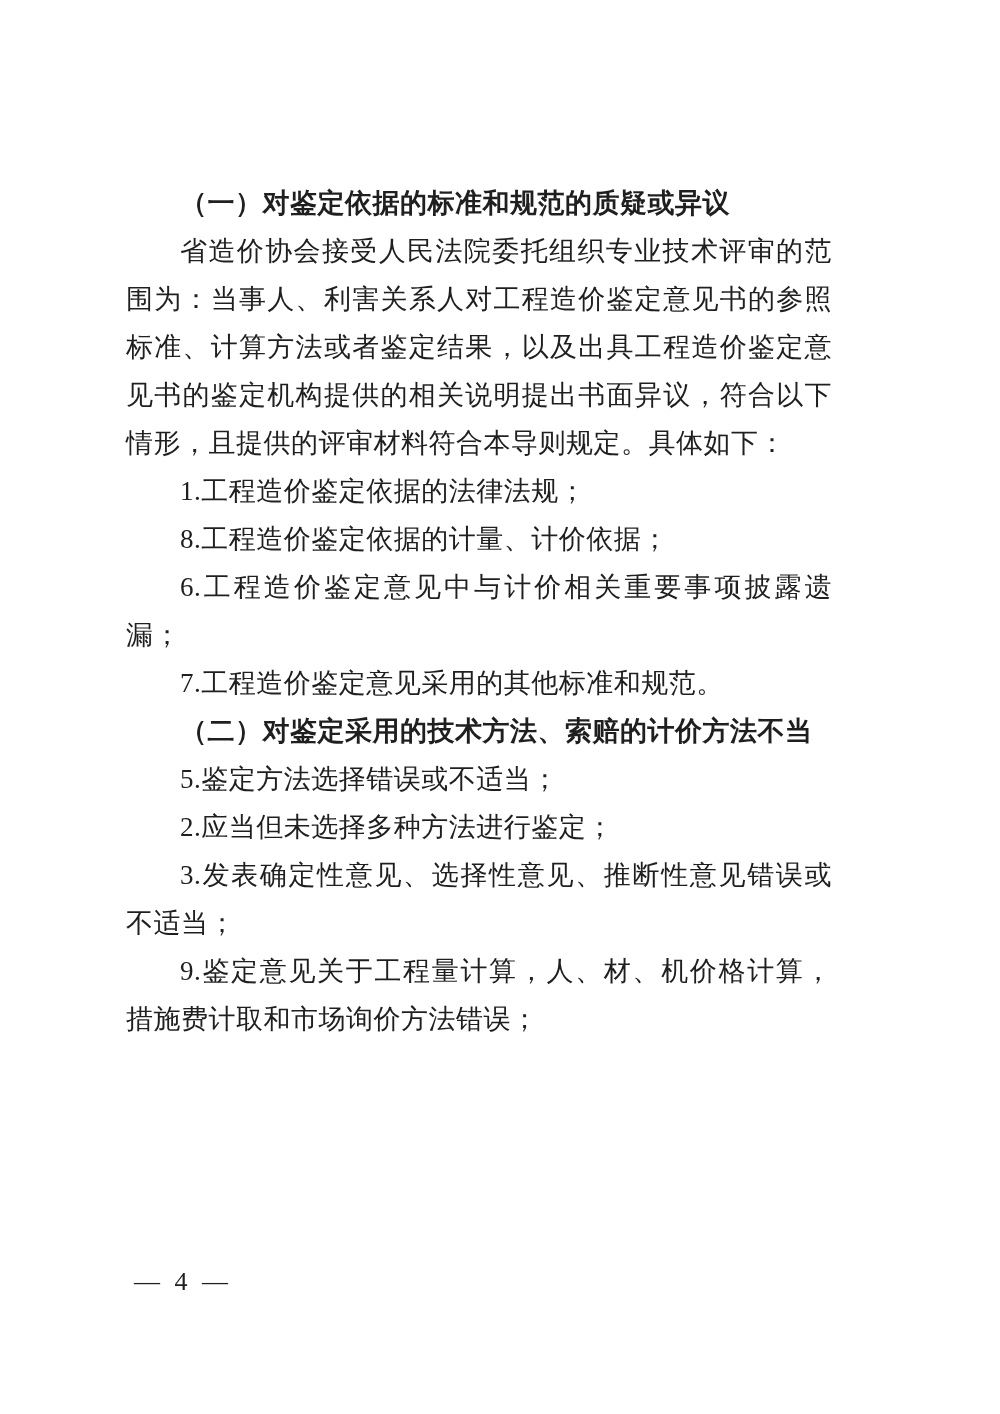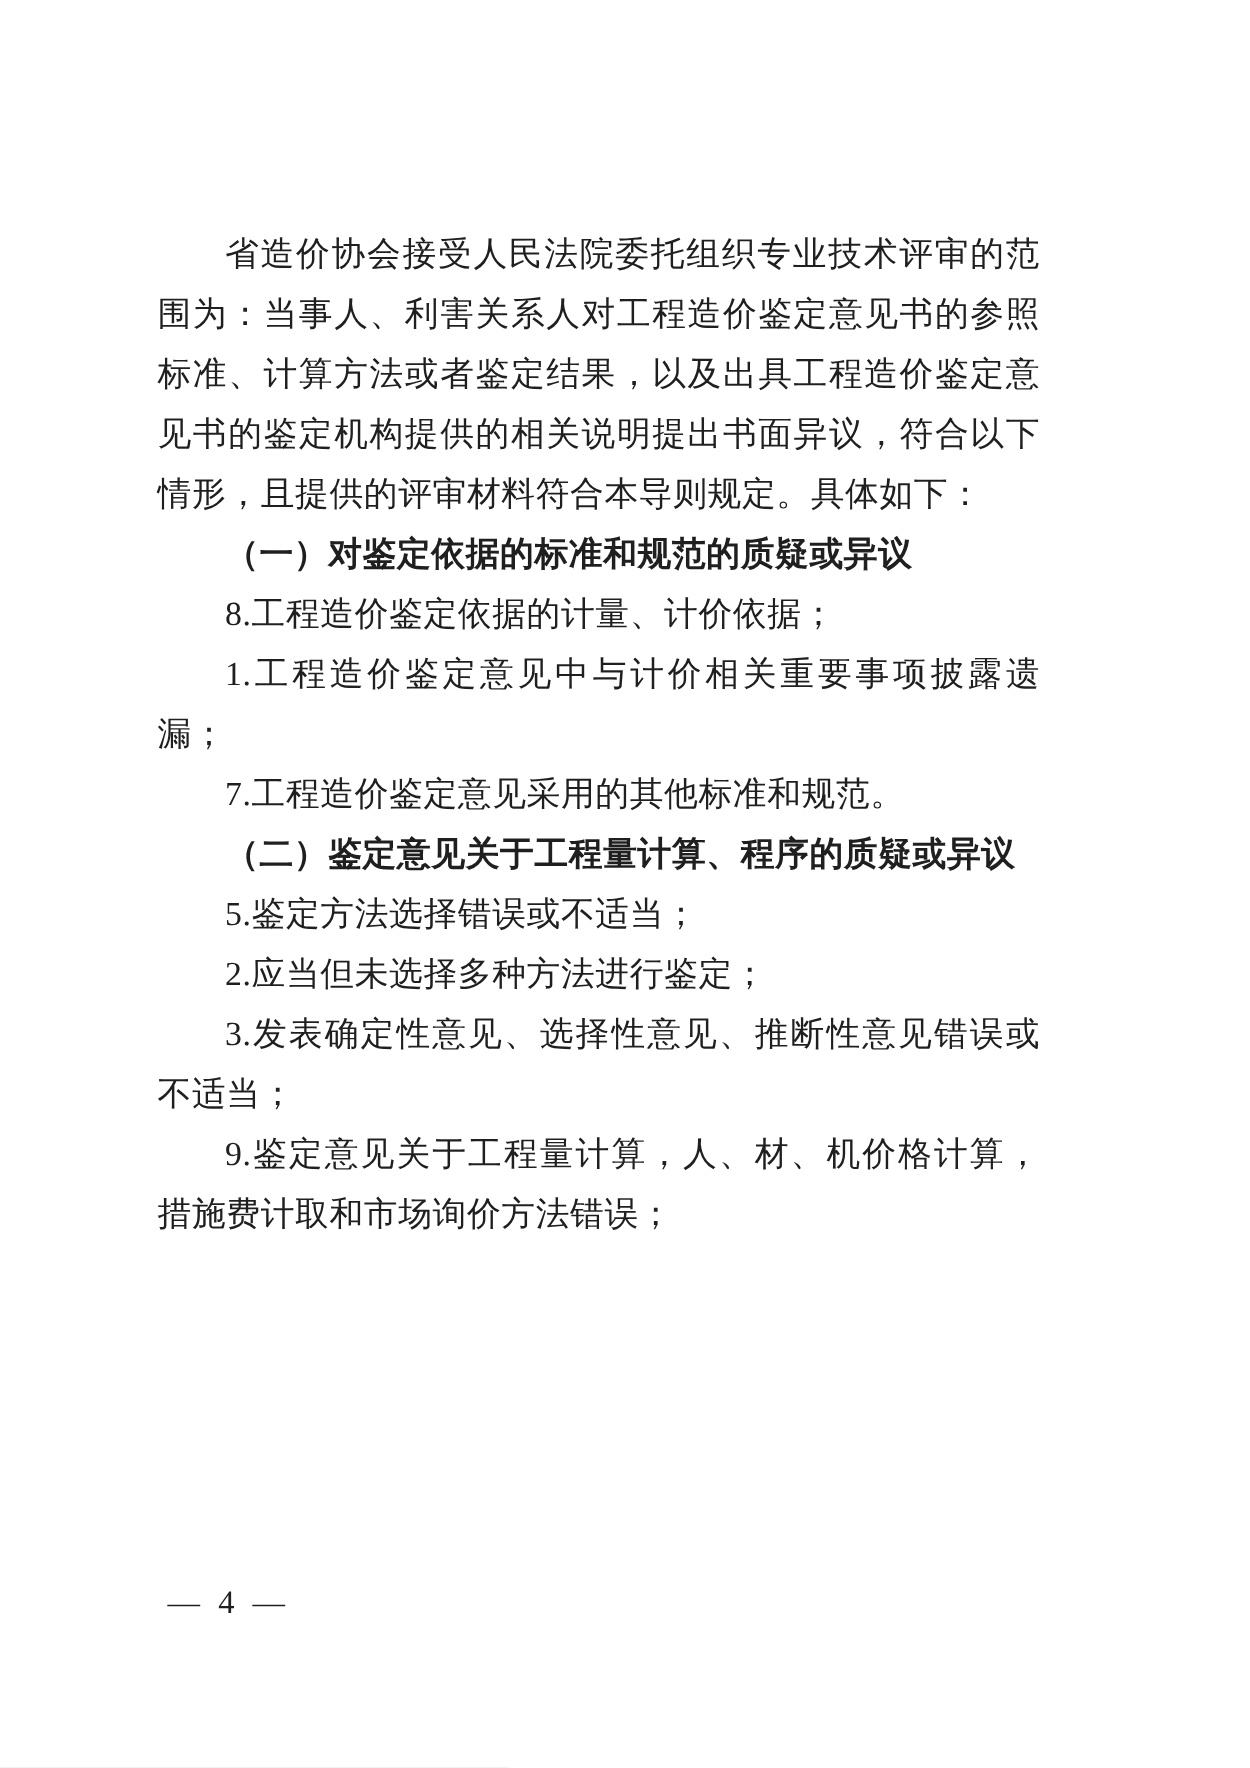--- a/index.html
+++ b/index.html
@@ -46,26 +46,27 @@
     color: #1f1f1f;
     white-space: nowrap;
   }
 </style>
 </head>
 <body>
 
 <div class="page">
 
   <div class="text-block">
+    <p class="para heading">（一）对鉴定依据的标准和规范的质疑或异议</p>
     <p class="para">省造价协会接受人民法院委托组织专业技术评审的范围为：当事人、利害关系人对工程造价鉴定意见书的参照标准、计算方法或者鉴定结果，以及出具工程造价鉴定意见书的鉴定机构提供的相关说明提出书面异议，符合以下情形，且提供的评审材料符合本导则规定。具体如下：</p>
-    <p class="para heading">（一）对鉴定依据的标准和规范的质疑或异议</p>
+    <p class="para">1.工程造价鉴定依据的法律法规；</p>
     <p class="para">8.工程造价鉴定依据的计量、计价依据；</p>
-    <p class="para">1.工程造价鉴定意见中与计价相关重要事项披露遗漏；</p>
+    <p class="para">6.工程造价鉴定意见中与计价相关重要事项披露遗漏；</p>
     <p class="para">7.工程造价鉴定意见采用的其他标准和规范。</p>
-    <p class="para heading">（二）鉴定意见关于工程量计算、程序的质疑或异议</p>
+    <p class="para heading">（二）对鉴定采用的技术方法、索赔的计价方法不当</p>
     <p class="para">5.鉴定方法选择错误或不适当；</p>
     <p class="para">2.应当但未选择多种方法进行鉴定；</p>
     <p class="para">3.发表确定性意见、选择性意见、推断性意见错误或不适当；</p>
     <p class="para">9.鉴定意见关于工程量计算，人、材、机价格计算，措施费计取和市场询价方法错误；</p>
   </div>
 
   <div class="footer">— 4 —</div>
 
 </div>
 

